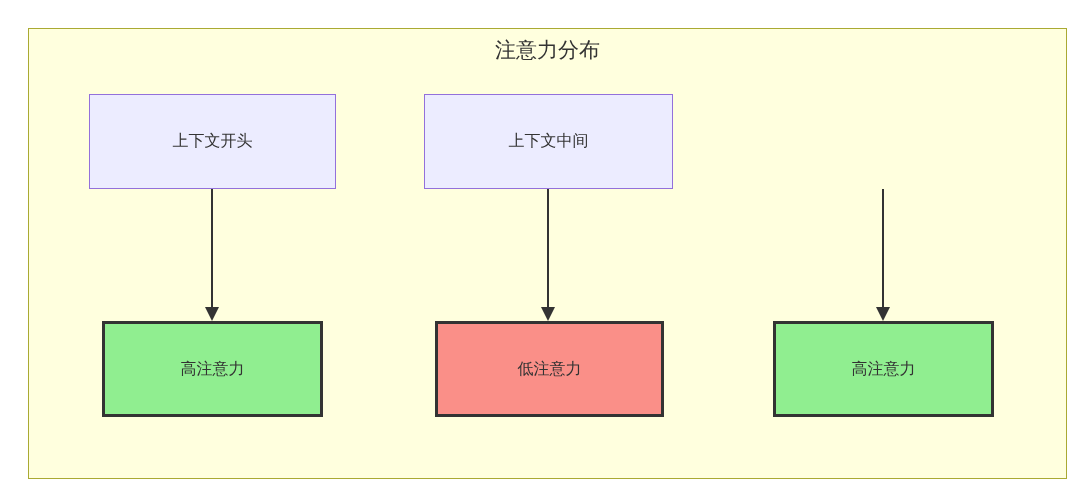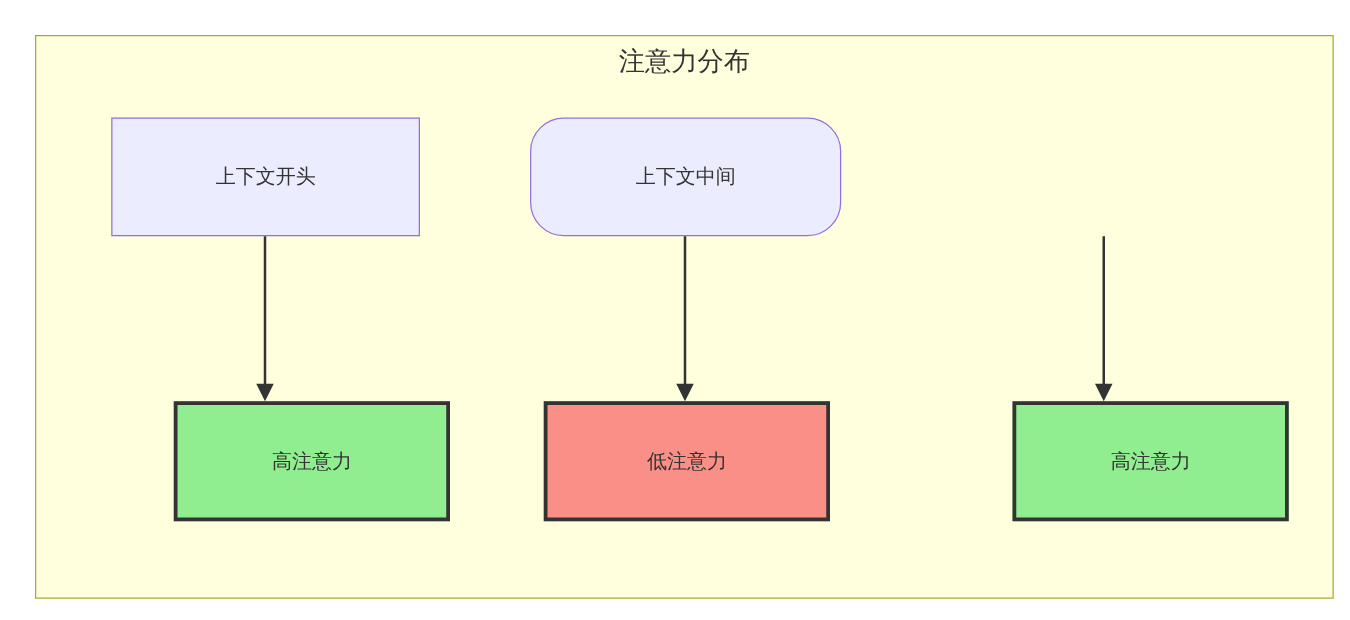--- a/index.html
+++ b/index.html
@@ -18,27 +18,27 @@
   }
   .node{
     position:absolute;display:flex;align-items:center;justify-content:center;
     font-size:16px;color:var(--text);box-sizing:border-box;text-align:center;
   }
   .source{
     top:65px;height:95px;
     background:var(--source_bg);border:1.5px solid var(--source_border);
   }
   .source.c1{left:60px;width:247px;}
-  .source.c2{left:395px;width:249px;border-radius:27px;}
+  .source.c2{left:395px;width:249px;}
   .source.c3{left:730px;width:247px;}
   .result{top:292px;height:96px;border:3px solid var(--result_border);}
   .result.c1{left:73px;width:221px;}
   .result.c2{left:406px;width:229px;}
   .result.c3{left:744px;width:221px;}
-  .result[data-level="high"]{background:var(--high_bg);margin-left:37px;}
+  .result[data-level="high"]{background:var(--high_bg);}
   .result[data-level="low"]{background:var(--low_bg);}
   .arrow-line{
     position:absolute;top:160px;width:2px;height:119px;
     background:var(--edge);
   }
   .arrow-line.c1{left:182px;}
   .arrow-line.c2{left:518px;}
   .arrow-line.c3{left:853px;}
   .arrow-head{
     position:absolute;top:278px;width:0;height:0;

